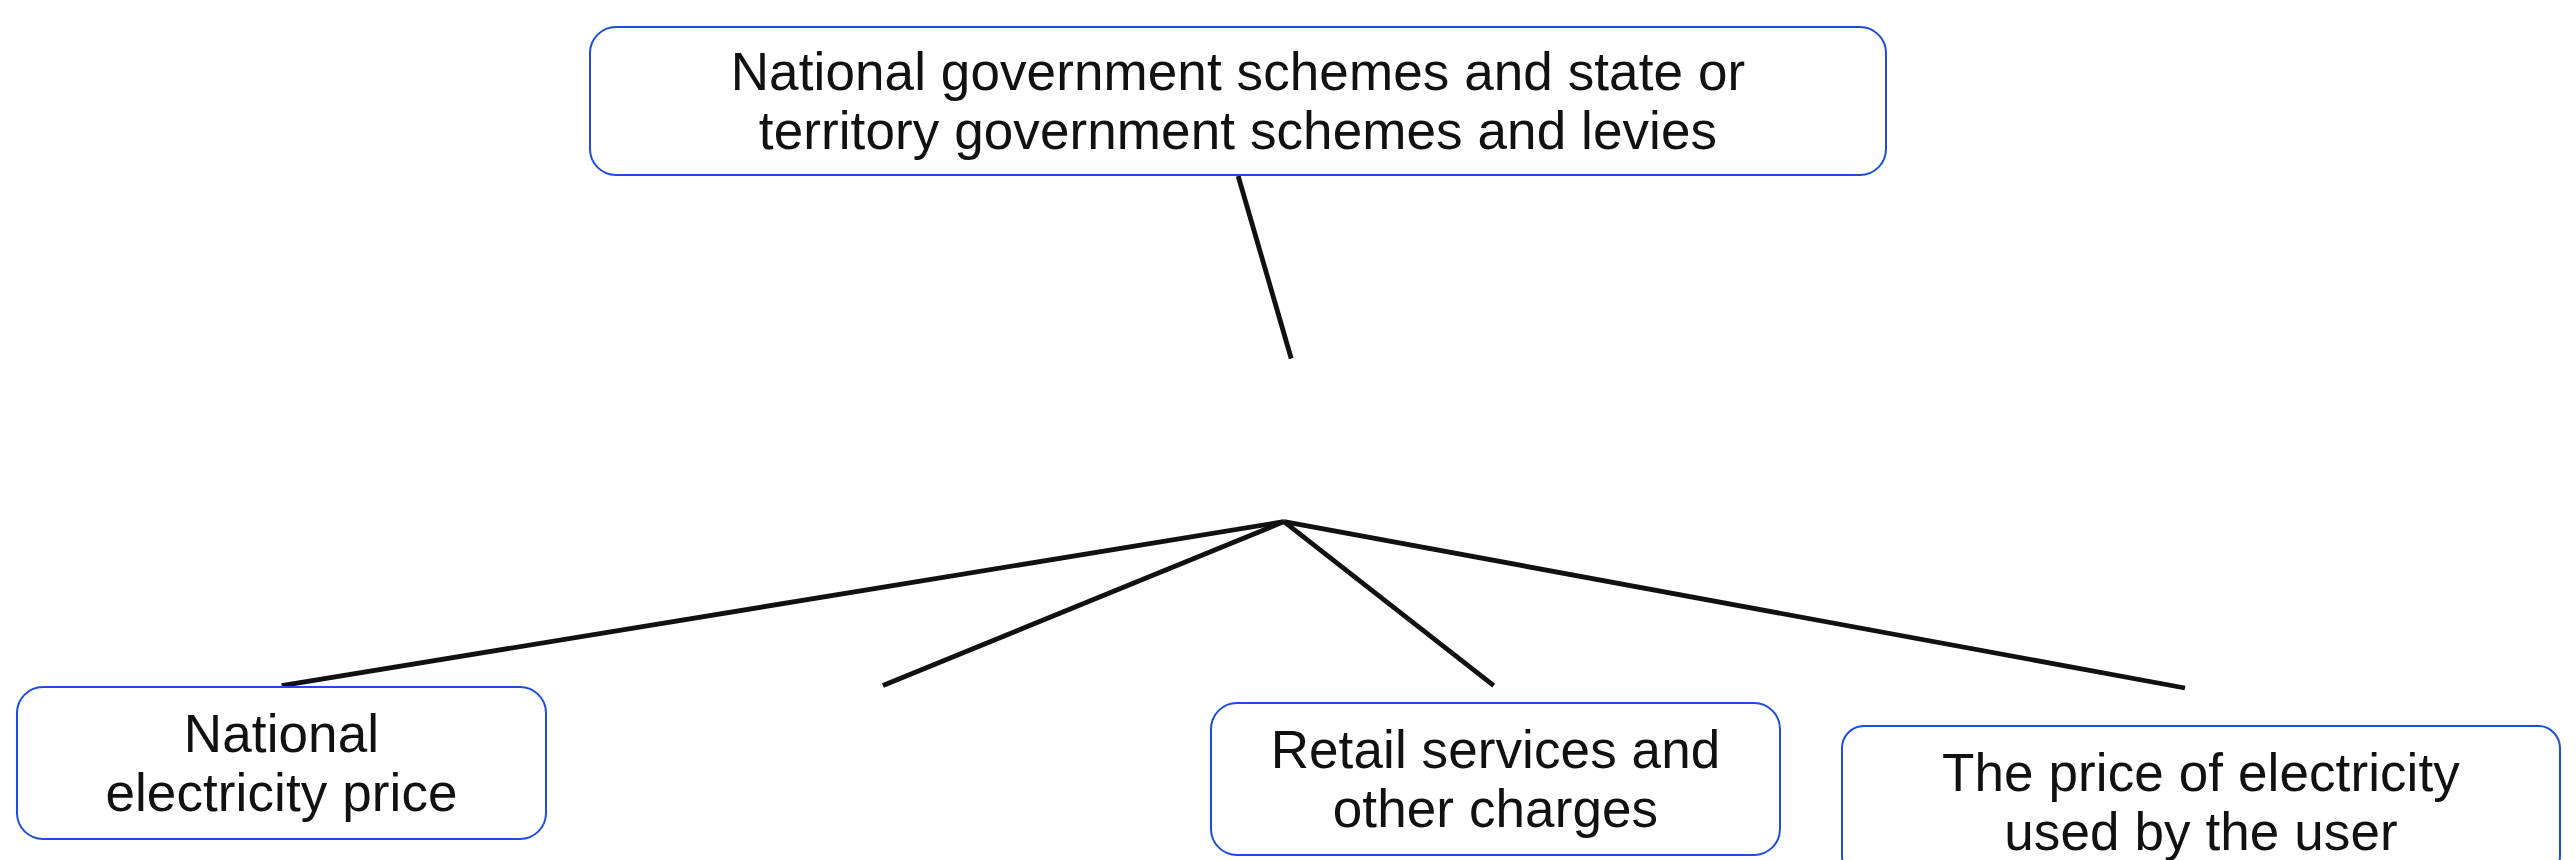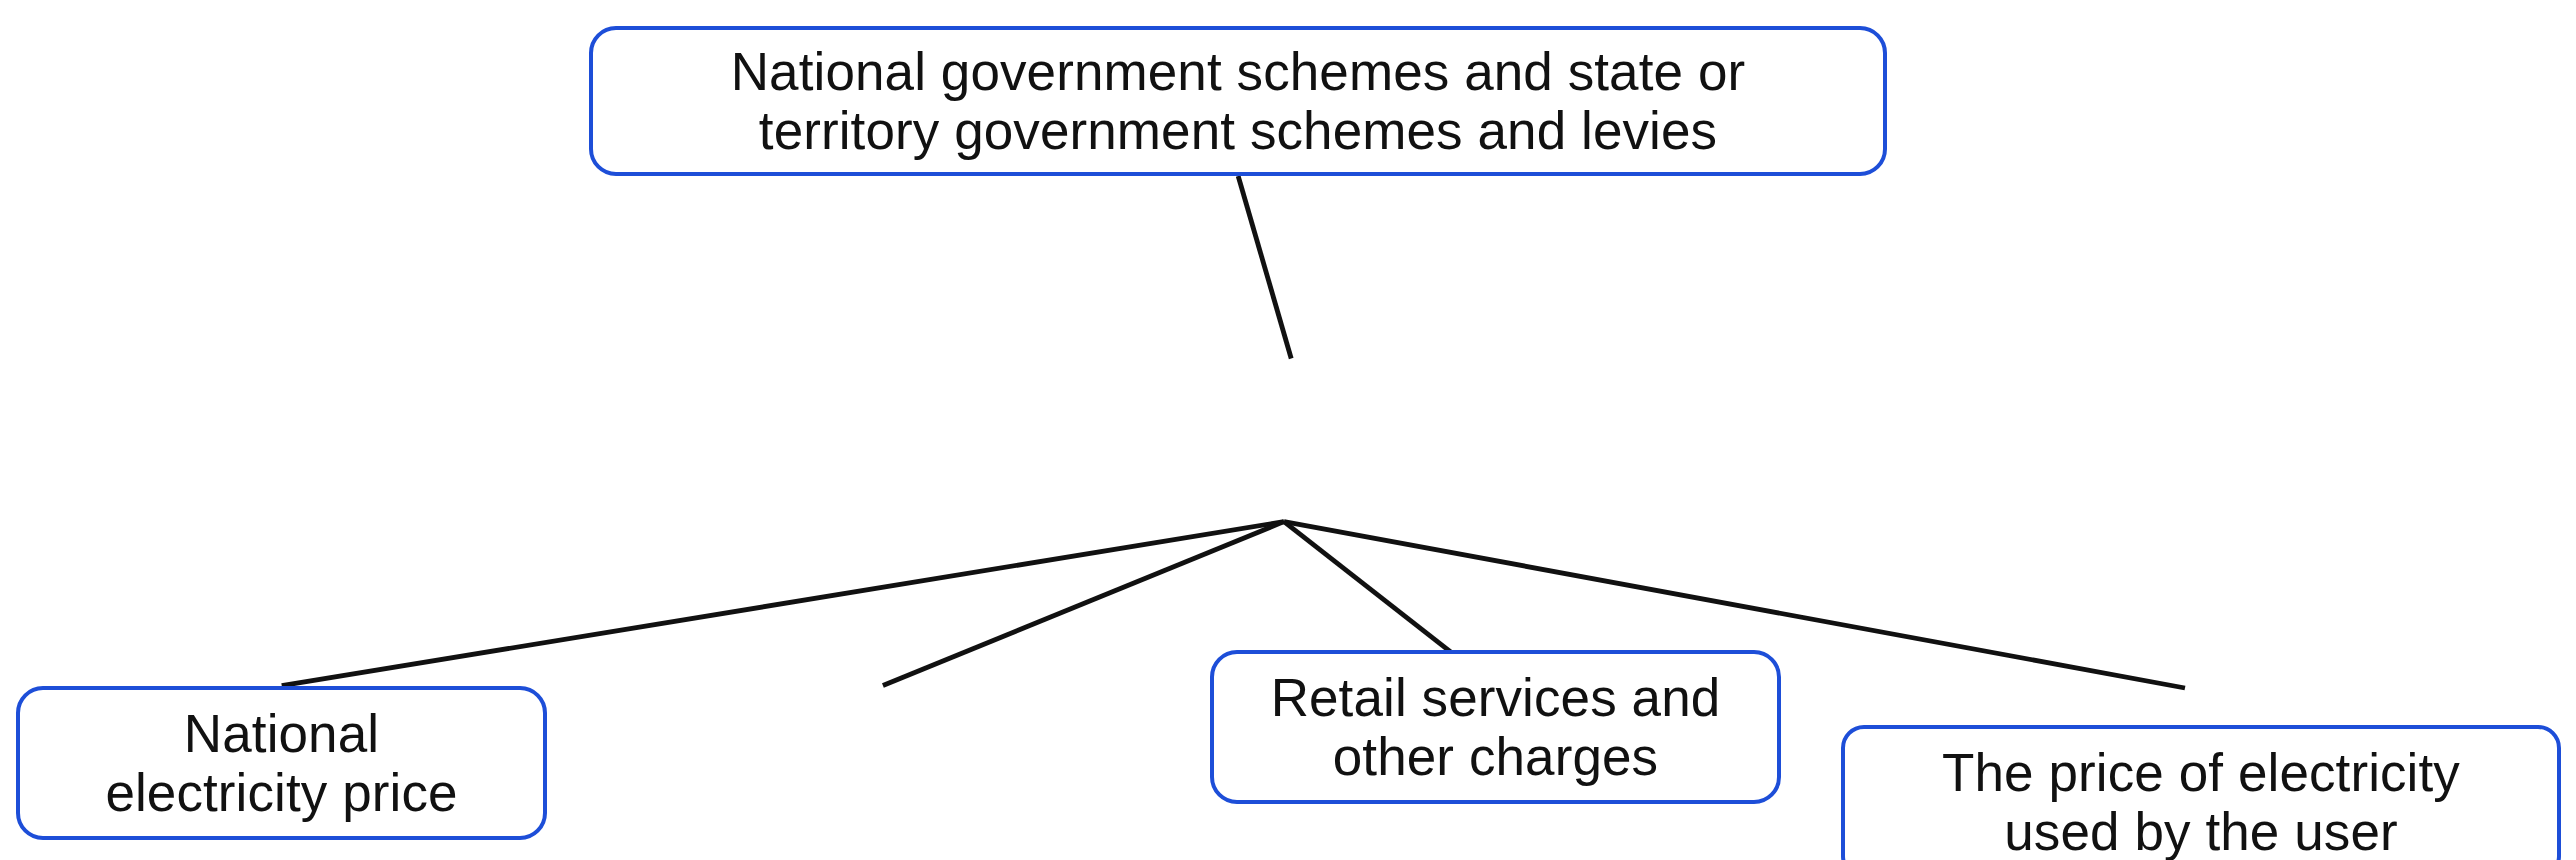--- a/index.html
+++ b/index.html
@@ -24,21 +24,21 @@
     left: 0;
     top: 0;
     width: 2576px;
     height: 860px;
     pointer-events: none;
   }
   .node-box {
     position: absolute;
     box-sizing: border-box;
     background: #ffffff;
-    border: 4px solid #1d4ed8;
+    border: 2px solid #1d4ed8;
     border-radius: 27px;
     display: flex;
     align-items: center;
     justify-content: center;
     text-align: center;
     z-index: 2;
   }
   .node-label {
     display: block;
     color: #111111;
@@ -46,21 +46,21 @@
     line-height: 1.12;
     letter-spacing: 0.1px;
     white-space: pre-line;
     padding: 0 14.5px;
   }
   
   #node-top       { left: 589px;  top: 26px;  width: 1298px; height: 150px; }
   #node-mid       { left: 796px;  top: 358px; width: 993px; height: 163px; }
   #node-wholesale { left: 16px;   top: 686px; width: 531px;  height: 154px; }
   #node-network   { left: 619px;  top: 686px; width: 535px;  height: 154px; }
-  #node-retail    { left: 1210px; top: 650px; width: 571px;  height: 154px; }
+  #node-retail    { left: 1210px; top: 702px; width: 571px;  height: 154px; }
   #node-user      { left: 1841px; top: 725px; width: 720px;  height: 154px; border-radius: 23px; }
 </style>
 </head>
 <body>
 
 <div id="diagram-root">
 
   <svg id="connector-layer" viewBox="0 0 3204 1070" width="2576" height="860" xmlns="http://www.w3.org/2000/svg">
     <g stroke="#111111" stroke-width="6" stroke-linecap="butt" fill="none">
       <line x1="1540" y1="219" x2="1606" y2="446"></line>

